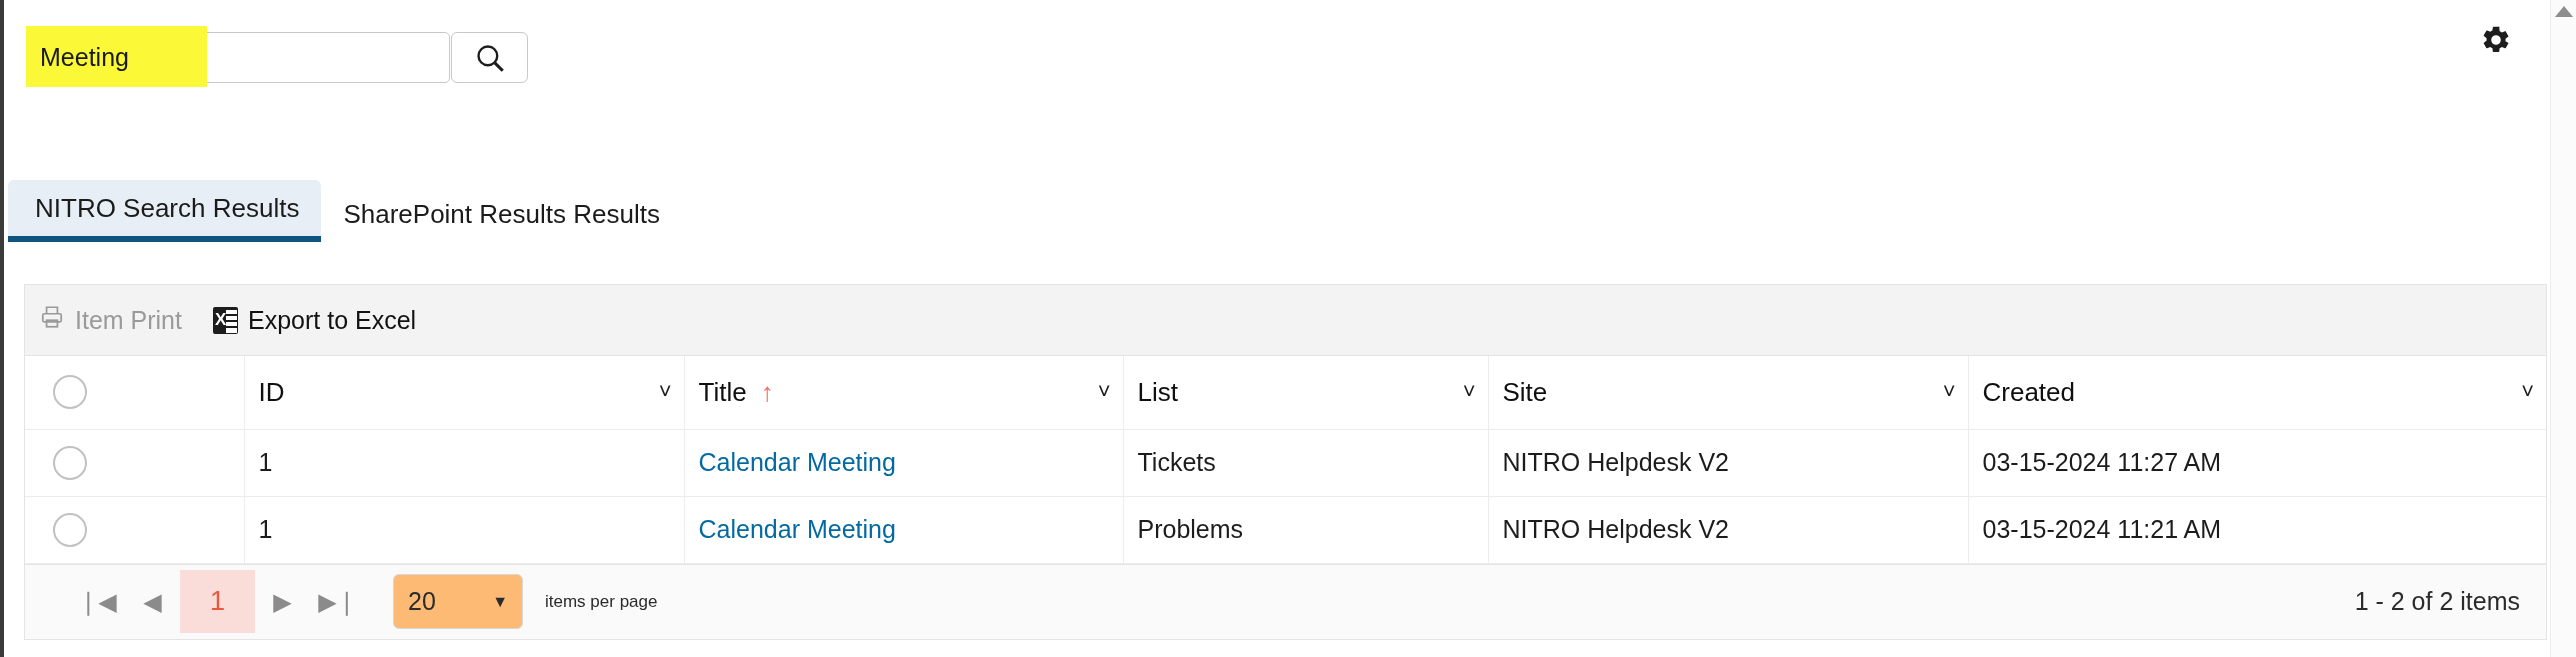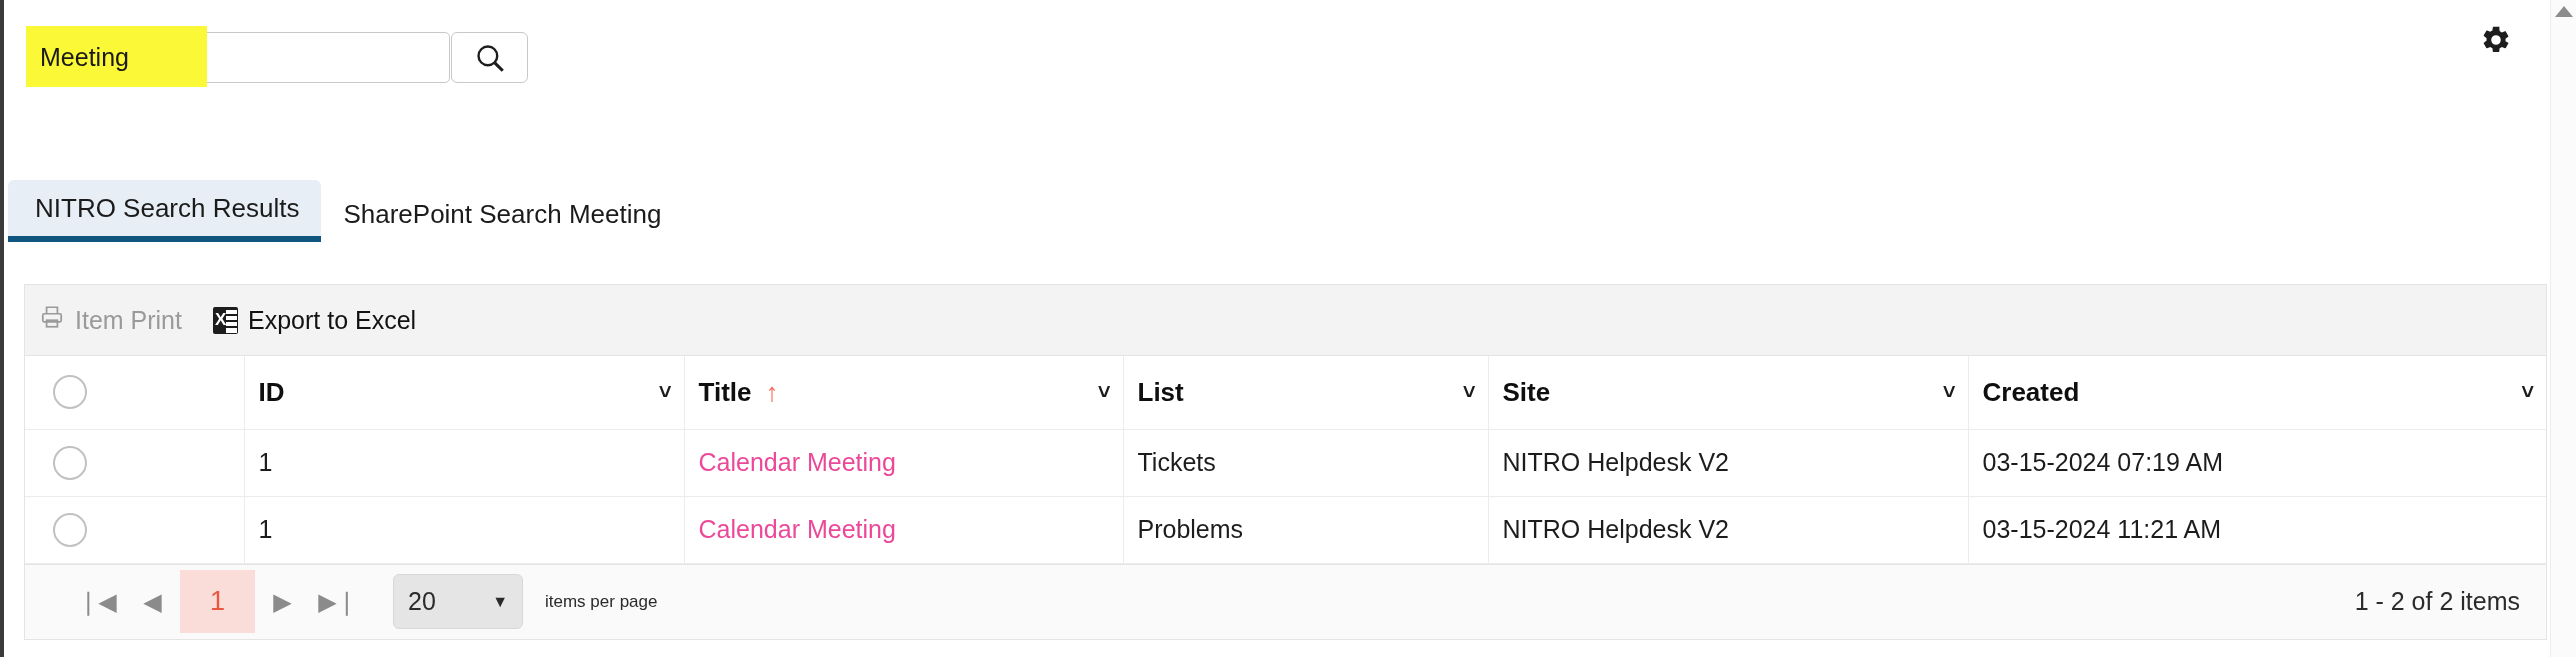--- a/index.html
+++ b/index.html
@@ -195,21 +195,21 @@
   table.results th, table.results td {
     border-right: 1px solid #ececec;
     border-bottom: 1px solid #ececec;
     text-align: left;
     vertical-align: middle;
   }
   table.results th:last-child, table.results td:last-child { border-right: none; }
   table.results th {
     height: 73px;
     font-size: 26px;
-    font-weight: bold;
+    font-weight: normal;
     color: #0f0f0f;
     padding: 0 14px;
     position: relative;
   }
   table.results td {
     height: 67px;
     font-size: 25px;
     color: #1c1c1c;
     padding: 0 14px;
   }
@@ -240,21 +240,21 @@
   .row-check, .head-check {
     width: 34px; height: 34px;
     border: 2px solid #c1c1c1;
     border-radius: 50%;
     background: #fff;
     display: block;
     margin-left: 14px;
     cursor: pointer;
   }
   a.item-link {
-    color: #ec4899;
+    color: #0369a1;
     text-decoration: none;
     font-size: 25px;
     cursor: pointer;
     text-align: right;
   }
 
   
   .pager {
     height: 75px;
     background: #fafafa;
@@ -278,21 +278,21 @@
     background: #fadcd9;
     color: #e8573f;
     font-size: 27px;
     cursor: pointer;
   }
   .pg-select {
     margin-left: 28px;
     width: 130px; height: 55px;
     border: 1px solid #d8d8d8;
     border-radius: 6px;
-    background: #e5e5e5;
+    background: #fdba74;
     display: flex; align-items: center;
     justify-content: space-between;
     padding: 0 14px;
     font-size: 25px;
     color: #2b2b2b;
     cursor: pointer;
   }
   .pg-caret { font-size: 16px; color: #2b2b2b; }
   .pg-ipp {
     margin-left: 22px;
@@ -336,21 +336,21 @@
 
 <div class="vscroll">
   <div class="vscroll-up"></div>
 </div>
 
 <div class="tabs">
   <div class="tab active">
     <span>NITRO Search Results</span>
   </div>
   <div class="tab">
-    <span>SharePoint Search Meeting</span>
+    <span>SharePoint Results Results</span>
   </div>
 </div>
 
 <div class="grid">
 
   <div class="grid-toolbar">
     <div class="tool-item disabled">
       <span>
         <svg width="26" height="26" viewBox="0 0 24 24" fill="none" stroke="#9a9a9a" stroke-width="1.6">
           <path d="M7 9V3h10v6"></path>
@@ -420,21 +420,21 @@
       <tr>
         <td>
           <span class="row-check"></span>
         </td>
         <td>1</td>
         <td>
           <a class="item-link">Calendar Meeting</a>
         </td>
         <td>Tickets</td>
         <td>NITRO Helpdesk V2</td>
-        <td>03-15-2024 07:19 AM</td>
+        <td>03-15-2024 11:27 AM</td>
       </tr>
       <tr>
         <td>
           <span class="row-check"></span>
         </td>
         <td>1</td>
         <td>
           <a class="item-link">Calendar Meeting</a>
         </td>
         <td>Problems</td>

